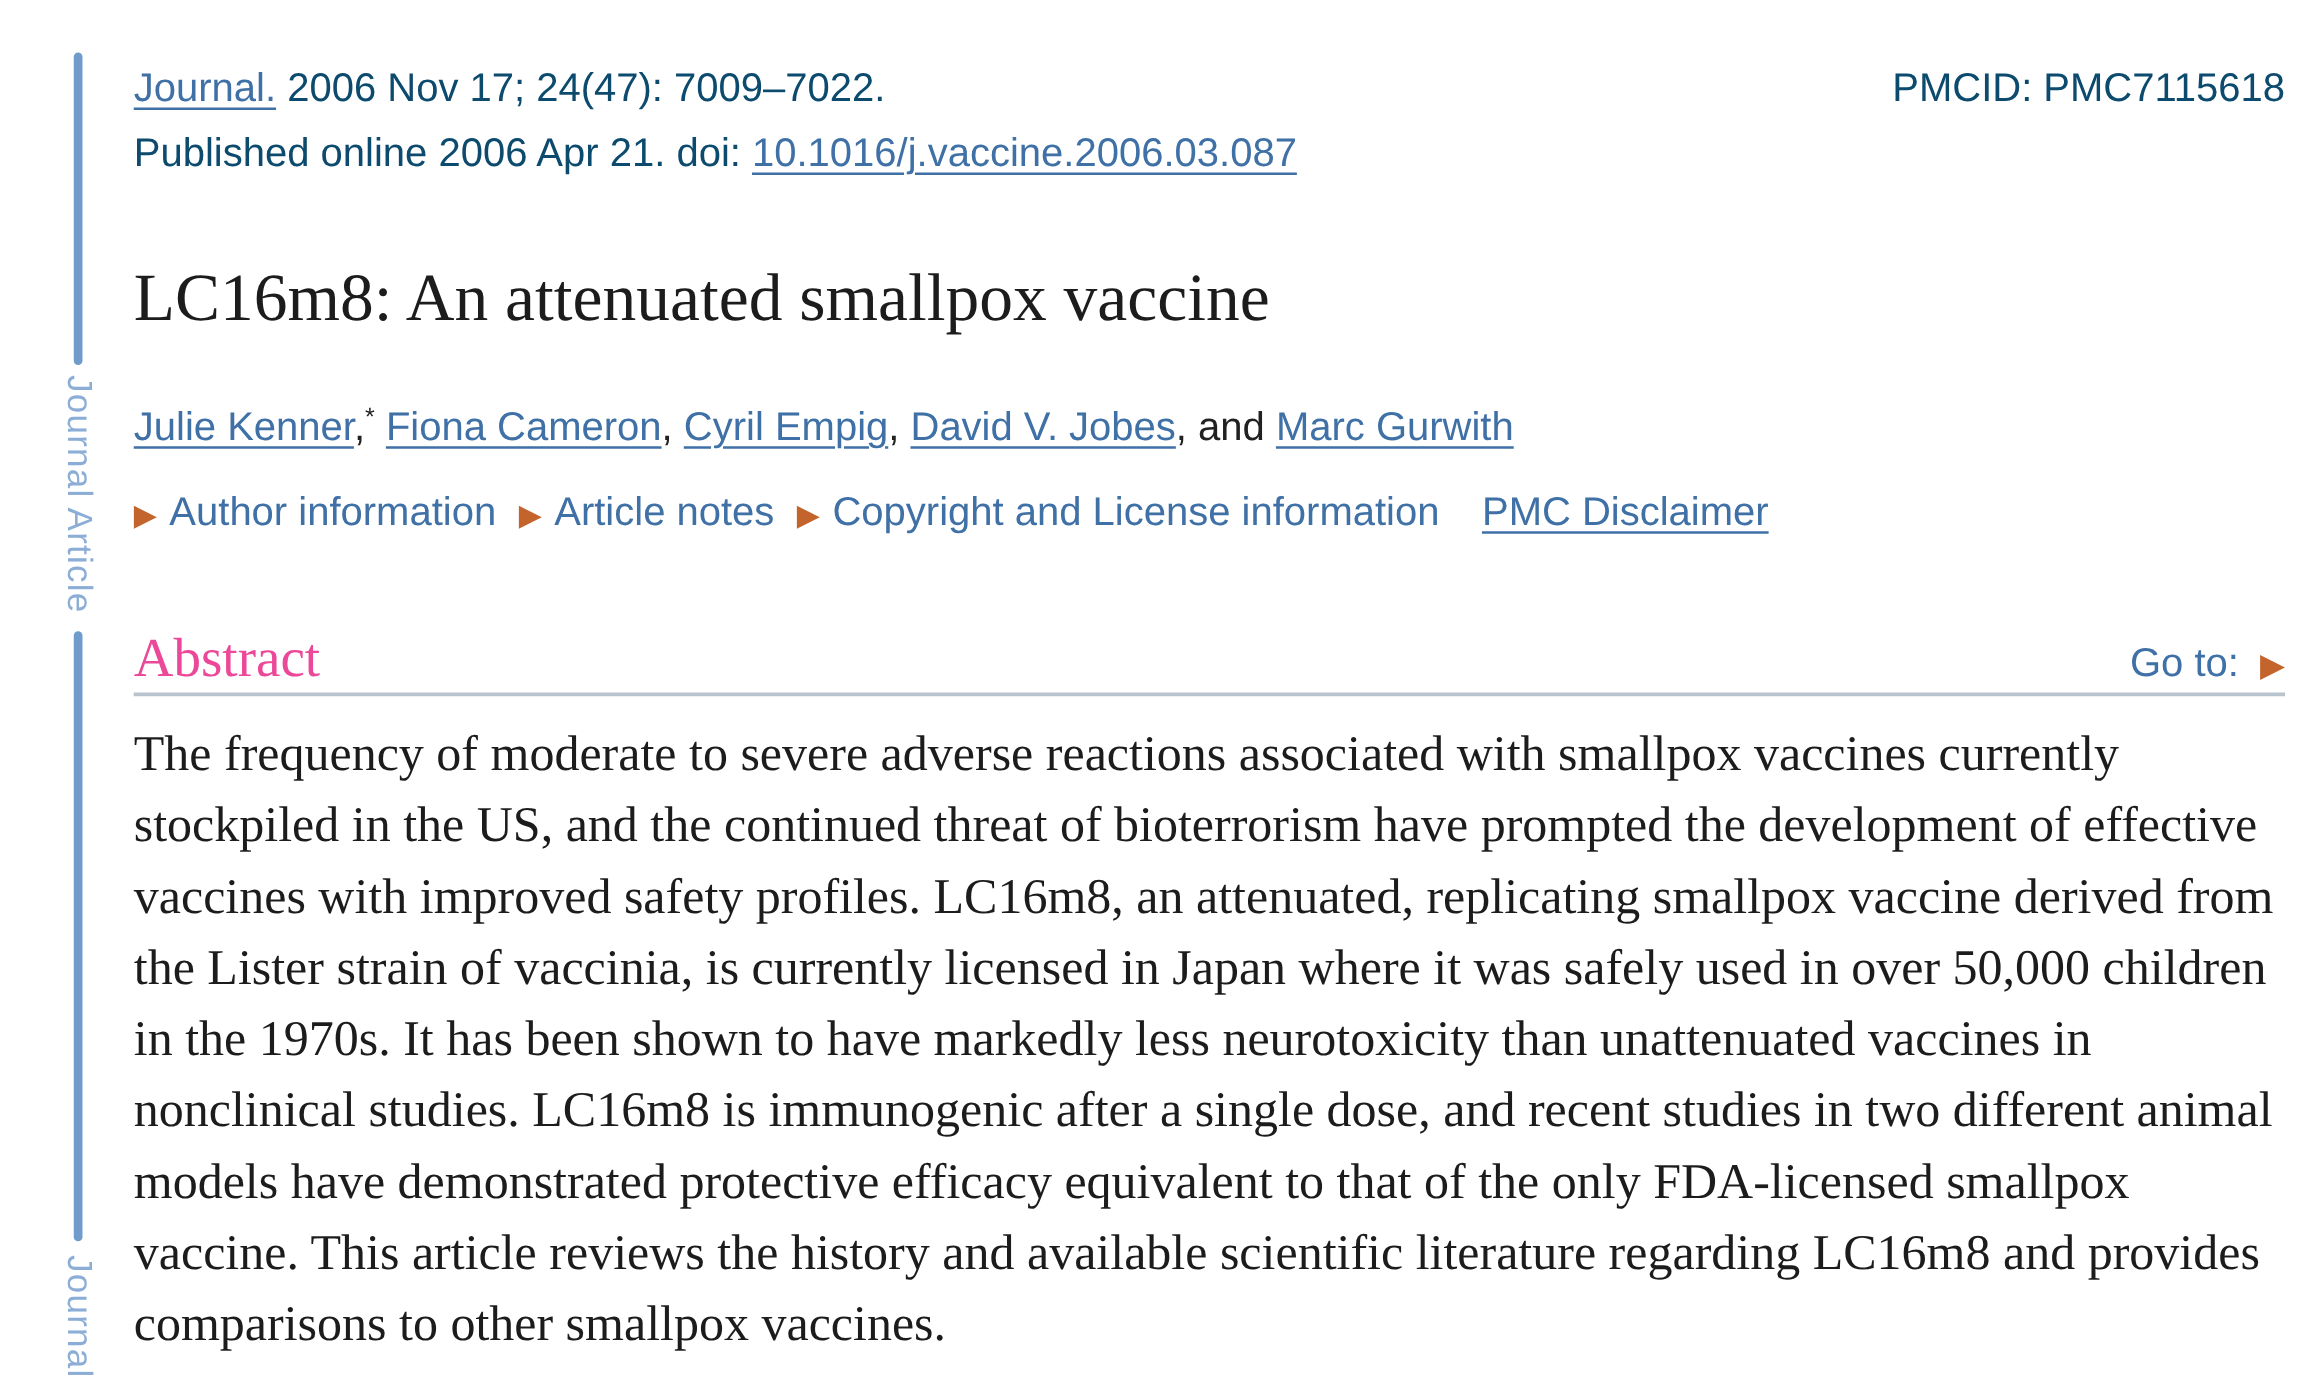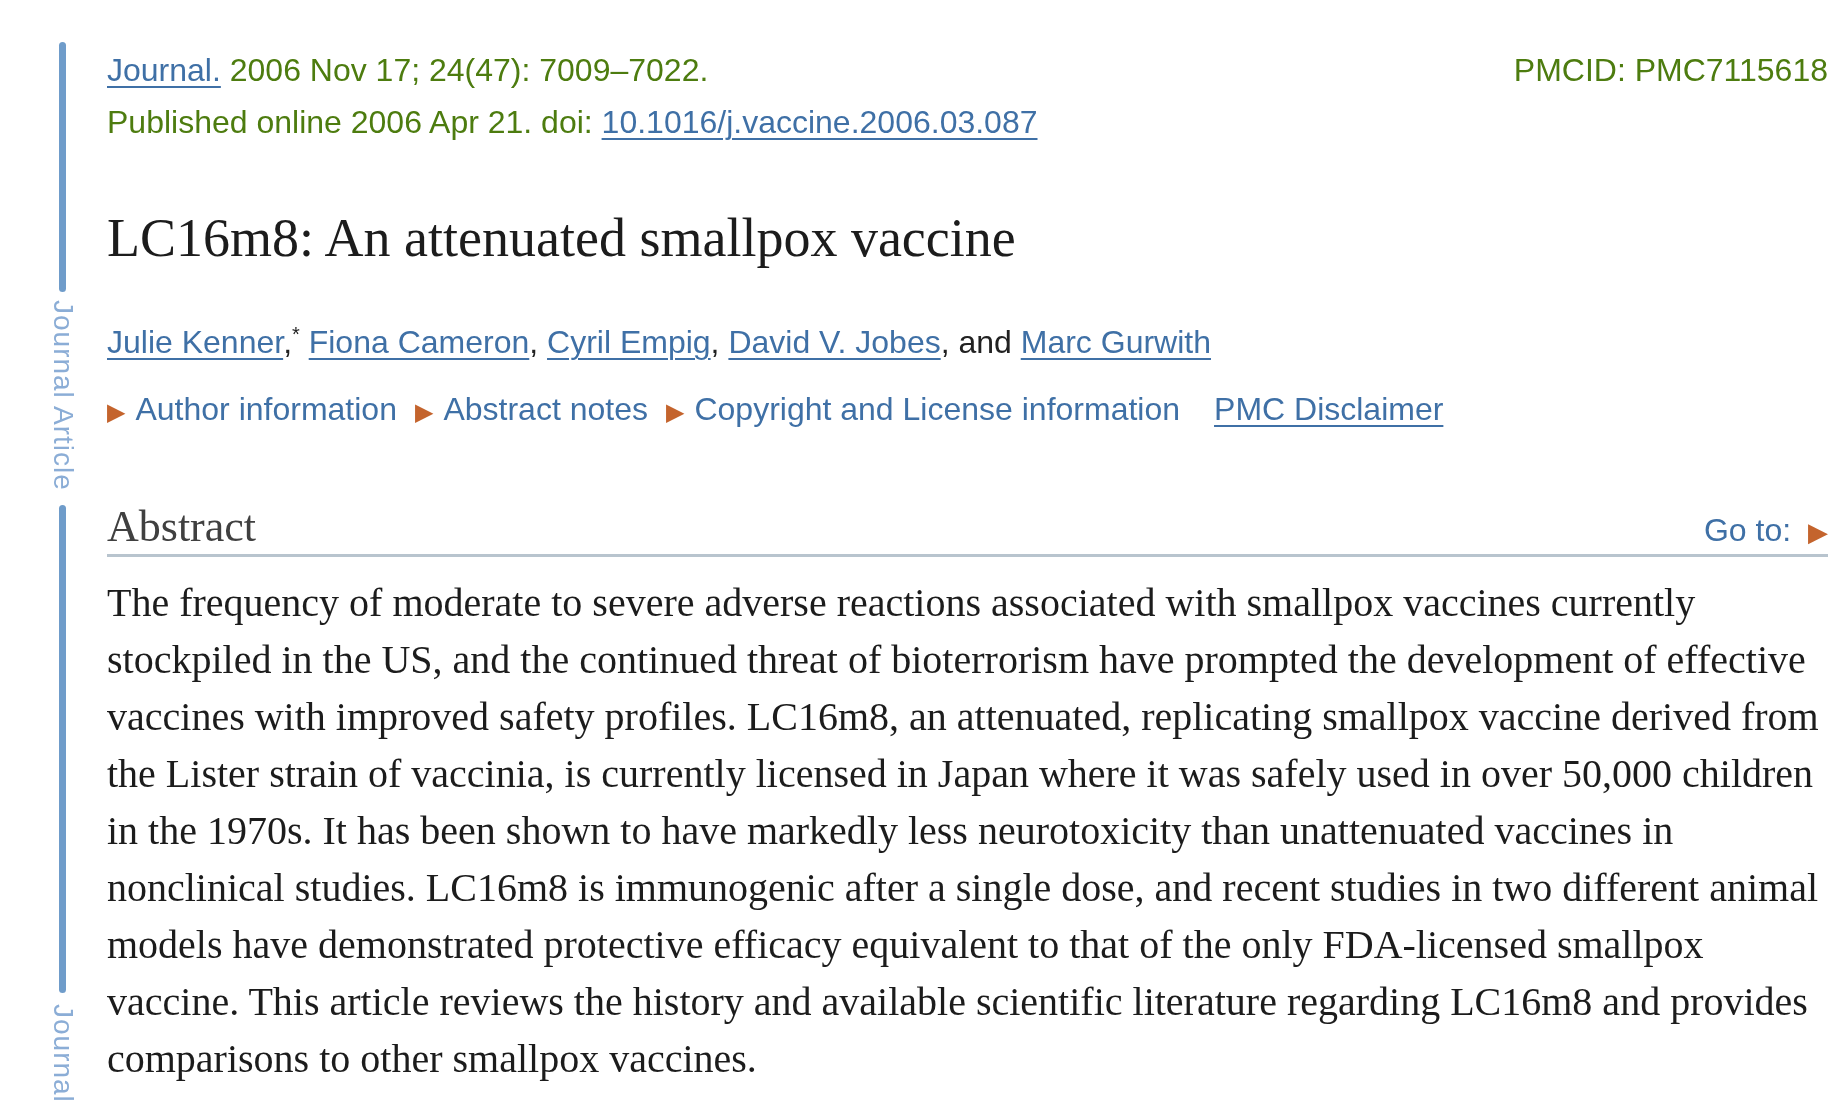--- a/index.html
+++ b/index.html
@@ -28,21 +28,21 @@
     color: #8badd6; white-space: nowrap;
   }
   .rail-label-1 { top: 300px; }
   .rail-label-2 { top: 1004px; }
 
   
   .content { position: absolute; left: 107px; right: 14px; top: 0; bottom: 0; }
 
   .link { color: #3f70a6; cursor: pointer; text-decoration: none; }
   .u { text-decoration: underline; text-decoration-thickness: 2px; text-underline-offset: 5px; }
-  .plain { color: #4d7c0f; }
+  .plain { color: #0c4a6e; }
   .pre { white-space: pre-wrap; }
 
   .meta-row {
     position: absolute; top: 44px; left: 0; right: 0;
     display: flex; justify-content: space-between;
     font-size: 32px; line-height: 52px;
   }
   .meta-right { text-align: right; }
 
   .title {
@@ -72,21 +72,21 @@
 
   .section-head {
     position: absolute; top: 500px; left: 0; right: 0;
     display: flex; justify-content: space-between; align-items: baseline;
     border-bottom: 3px solid #b8c4ce;
   }
   .section-title {
     margin: 0;
     font-family: "Liberation Serif", serif;
     font-size: 44px; font-weight: 400; line-height: 54px;
-    color: #404040;
+    color: #ec4899;
   }
   .goto { font-size: 32px; color: #3f70a6; cursor: pointer; }
   .goto-tri { font-size: 26px; margin-left: 8px; }
 
   .abstract-body {
     position: absolute; top: 574px; left: 0; margin: 0;
     width: 1721px;
     font-family: "Liberation Serif", serif;
     font-size: 40px; line-height: 57px;
     color: #1c1c1c;
@@ -115,21 +115,21 @@
         <div class="meta-line"><span class="plain pre">PMCID: </span><span class="plain">PMC7115618</span></div>
       </div>
     </div>
 
     <h1 class="title">LC16m8: An attenuated smallpox vaccine</h1>
 
     <div class="authors"><span><a class="link u">Julie Kenner</a><span class="author-sep">,</span><sup>*</sup><span class="author-sep"> </span></span><span><a class="link u">Fiona Cameron</a><span class="author-sep">, </span></span><span><a class="link u">Cyril Empig</a><span class="author-sep">, </span></span><span><a class="link u">David V. Jobes</a><span class="author-sep">, and </span></span><span><a class="link u">Marc Gurwith</a></span></div>
 
     <div class="expanders">
       <span class="expander"><span class="tri">▶</span><span class="exp-label">Author information</span></span>
-      <span class="expander"><span class="tri">▶</span><span class="exp-label">Abstract notes</span></span>
+      <span class="expander"><span class="tri">▶</span><span class="exp-label">Article notes</span></span>
       <span class="expander"><span class="tri">▶</span><span class="exp-label">Copyright and License information</span></span>
       <a class="link u disclaimer">PMC Disclaimer</a>
     </div>
 
     <div class="section-head">
       <h2 class="section-title">Abstract</h2>
       <a class="goto"><span class="pre">Go to: </span><span class="tri goto-tri">▶</span></a>
     </div>
 
     <p class="abstract-body">The frequency of moderate to severe adverse reactions associated with smallpox vaccines currently stockpiled in the US, and the continued threat of bioterrorism have prompted the development of effective vaccines with improved safety profiles. LC16m8, an attenuated, replicating smallpox vaccine derived from the Lister strain of vaccinia, is currently licensed in Japan where it was safely used in over 50,000 children in the 1970s. It has been shown to have markedly less neurotoxicity than unattenuated vaccines in nonclinical studies. LC16m8 is immunogenic after a single dose, and recent studies in two different animal models have demonstrated protective efficacy equivalent to that of the only FDA-licensed smallpox vaccine. This article reviews the history and available scientific literature regarding LC16m8 and provides comparisons to other smallpox vaccines.</p>

